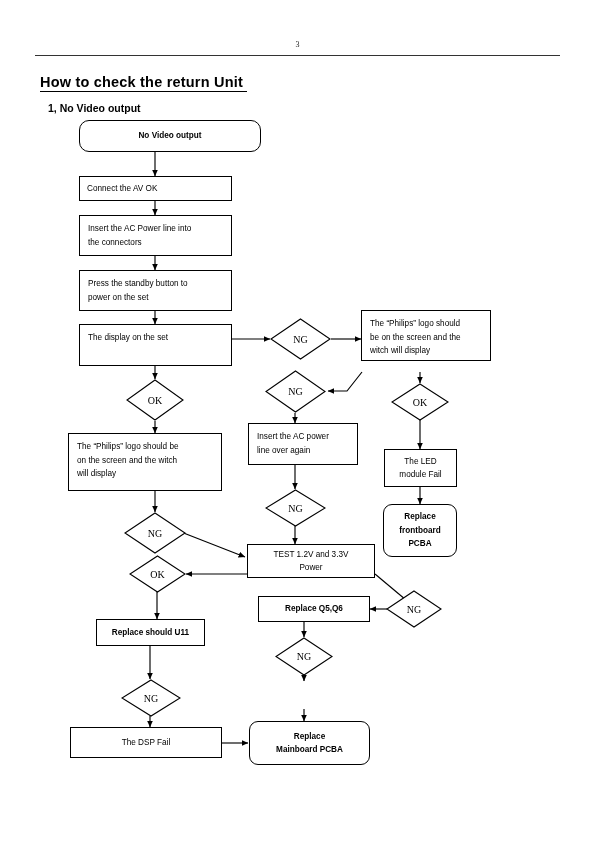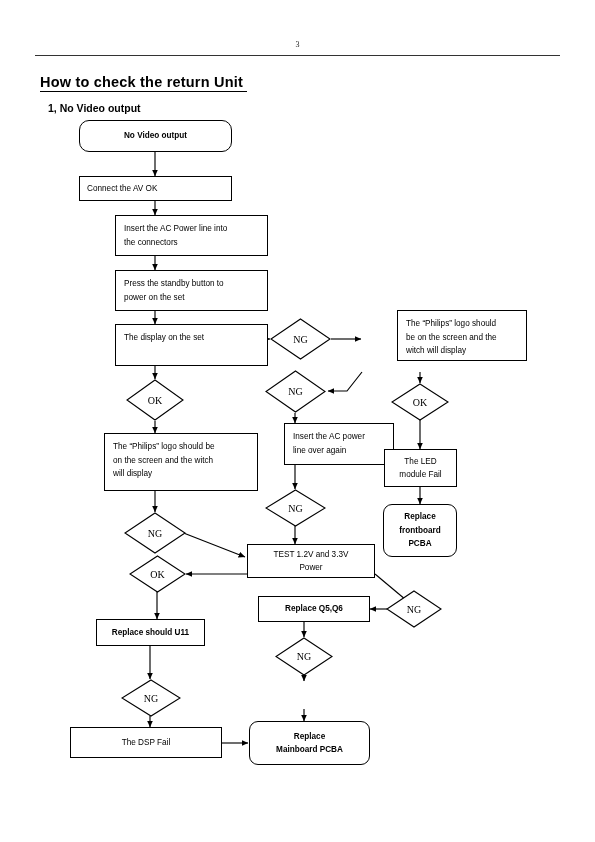--- a/index.html
+++ b/index.html
@@ -103,21 +103,20 @@
   .node.left-align {
     justify-content: flex-start;
     text-align: left;
     padding-left: 7px;
   }
   .node.justify {
     display: block;
     text-align: justify;
     text-align-last: left;
     padding: 6px 8px 0 8px;
-    margin-left: 36px;
   }
   .node.rounded {
     border-radius: 10px;
   }
   .node.bold {
     font-weight: bold;
   }
   .node.terminal {
     border-radius: 9px;
     font-weight: bold;
@@ -214,21 +213,21 @@
         <path d="M304,709 L304,721"></path>
 
         <path d="M150,646 L150,679"></path>
 
         <path d="M150,716 L150,727"></path>
 
         <path d="M222,743 L248,743"></path>
       </g>
     </svg>
 
-    <div class="node rounded bold" style="left:79px; top:120px; width:153px; height:32px;align-items:center;">
+    <div class="node rounded bold" style="left:79px; top:120px; width:182px; height:32px;align-items:center;">
       <span>No Video output</span>
     </div>
 
     <div class="node left-align" style="left:79px; top:176px; width:153px; height:25px;">
       <span>Connect the AV OK</span>
     </div>
 
     <div class="node justify" style="left:79px; top:215px; width:153px; height:41px;">
       <div>Insert  the  AC  Power  line  into</div>
       <div>the connectors</div>

